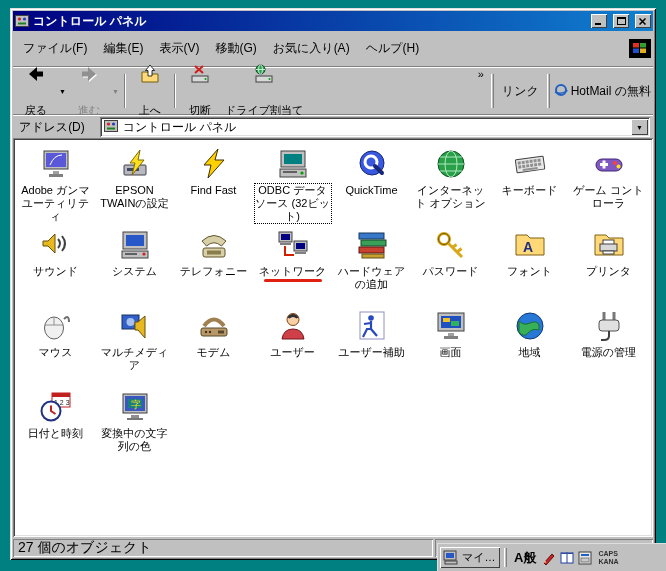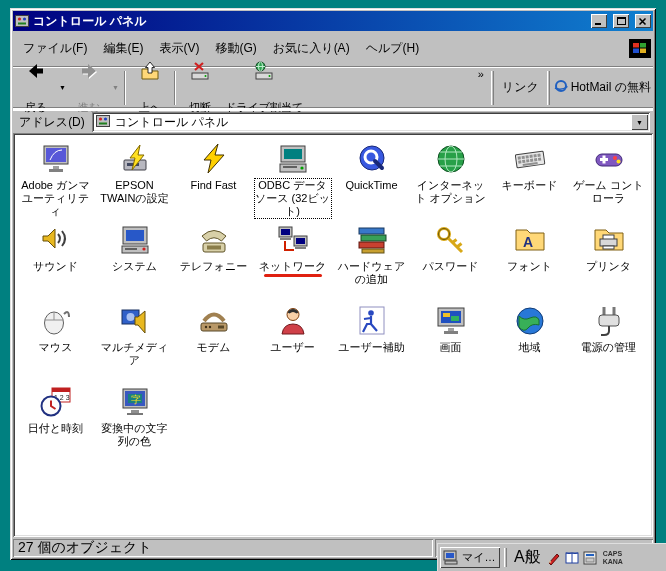--- a/index.html
+++ b/index.html
@@ -13,31 +13,31 @@
   .titlebar { flex:0 0 20px; background:linear-gradient(to right,#000080,#1080d0); display:flex; align-items:center; gap:4px; padding:0 2px; color:#fff; font-weight:bold; font-size:12px; }
   .title-icon { width:14px; height:14px; display:flex; }
   .title-text { flex:1; white-space:nowrap; overflow:hidden; }
   .tb-btn { width:16px; height:14px; background:#c0c0c0; box-shadow: inset 1px 1px 0 #fff, inset -1px -1px 0 #404040; display:flex; align-items:center; justify-content:center; margin-left:2px; }
 
   .menubar { flex:0 0 21px; display:flex; align-items:center; padding:7px 2px; border-bottom:1px solid #808080; }
   .menu-item { padding:2px 8px; }
   .throbber { margin-left:auto; width:22px; height:19px; display:flex; }
 
   .toolbar { flex:0 0 41px; display:flex; align-items:center; padding:0 2px; border-top:1px solid #fff; border-bottom:1px solid #808080; }
-  .tbtn { display:flex; flex-direction:column; align-items:center; justify-content:center; min-width:42px; height:38px; padding:1px 4px; font-size:11px; gap:17px; white-space:nowrap; }
+  .tbtn { display:flex; flex-direction:column; align-items:center; justify-content:center; min-width:42px; height:46px; padding:1px 4px; font-size:11px; gap:17px; white-space:nowrap; }
   .tbtn.disabled { color:#808080; }
   .drop { width:11px; height:38px; display:flex; align-items:center; justify-content:center; font-size:7px; }
   .drop.disabled { color:#808080; }
   .tsep { width:2px; height:34px; margin:0 3px; border-left:1px solid #808080; border-right:1px solid #fff; }
   .chevron { margin-left:auto; font-size:11px; padding:0 3px; align-self:flex-start; }
   .band-grip { width:3px; height:34px; border-left:1px solid #fff; border-right:1px solid #808080; margin:0 4px; }
   .links-label { padding:0 4px; white-space:nowrap; }
   .link-item { display:flex; align-items:center; gap:3px; white-space:nowrap; overflow:hidden; max-width:118px; flex:0 1 auto; }
 
-  .addressbar { flex:0 0 23px; display:flex; align-items:center; gap:4px; padding:1px 3px; border-top:3px solid #ffffff; }
+  .addressbar { flex:0 0 23px; display:flex; align-items:center; gap:12px; padding:1px 3px; border-top:1px solid #ffffff; }
   .addr-label { padding:0 3px; white-space:nowrap; }
   .addr-combo { flex:1; height:20px; background:#fff; display:flex; align-items:center; gap:5px; padding-left:4px;
     box-shadow: inset 1px 1px 0 #808080, inset -1px -1px 0 #fff, inset 2px 2px 0 #404040, inset -2px -2px 0 #dfdfdf; }
   .addr-drop { margin-left:auto; width:17px; height:16px; margin-right:2px; background:#c0c0c0; box-shadow: inset 1px 1px 0 #fff, inset -1px -1px 0 #404040; display:flex; align-items:center; justify-content:center; font-size:7px; }
 
   .content { flex:1; background:#fff; overflow:hidden;
     box-shadow: inset 1px 1px 0 #808080, inset -1px -1px 0 #fff, inset 2px 2px 0 #404040, inset -2px -2px 0 #dfdfdf; }
   .icon-grid { display:flex; flex-wrap:wrap; padding:7px 3px; }
   .icon-item { width:79px; height:81px; display:flex; flex-direction:column; align-items:center; padding-top:2px; }
   .icon-img { width:34px; height:34px; display:flex; align-items:center; justify-content:center; }
@@ -48,21 +48,21 @@
   .statusbar { flex:0 0 19px; display:flex; gap:2px; padding-top:2px; }
   .status-pane { background:#c0c0c0; box-shadow: inset 1px 1px 0 #808080, inset -1px -1px 0 #fff; font-size:14px; display:flex; align-items:center; padding:0 5px; }
   .pane1 { flex:0 0 420px; }
   .pane-fill { flex:1; }
 
   .taskbar { position:absolute; left:437px; top:543px; width:229px; height:28px; background:#c0c0c0; z-index:10;
     box-shadow: inset 1px 1px 0 #dfdfdf; display:flex; align-items:center; gap:2px; padding:3px 2px 2px 3px; }
   .task-btn { width:60px; height:21px; background:#c0c0c0; box-shadow: inset 1px 1px 0 #fff, inset -1px -1px 0 #404040; display:flex; align-items:center; gap:3px; padding:0 3px; font-size:11px; overflow:hidden; flex:0 0 auto; }
   .task-label { white-space:nowrap; overflow:hidden; text-overflow:ellipsis; }
   .ime-grip { width:3px; height:19px; border-left:1px solid #fff; border-right:1px solid #808080; margin:0 2px; flex:0 0 auto; }
-  .ime-mode { font-size:16px; padding:0 3px; white-space:nowrap; }
+  .ime-mode { font-size:13px; padding:0 3px; white-space:nowrap;font-weight:bold; }
   .ime-icon { width:16px; height:16px; display:flex; flex:0 0 auto; }
   .caps-block { display:flex; flex-direction:column; font-size:7px; line-height:8px; color:#303030; padding:0 3px; font-weight:bold; }
 </style>
 </head>
 <body style="background: rgb(0, 128, 128);">
 
 <div class="window">
 
   <div class="titlebar" style="background: linear-gradient(to right, rgb(0, 0, 128), rgb(16, 128, 208));">
     <span class="title-icon">

